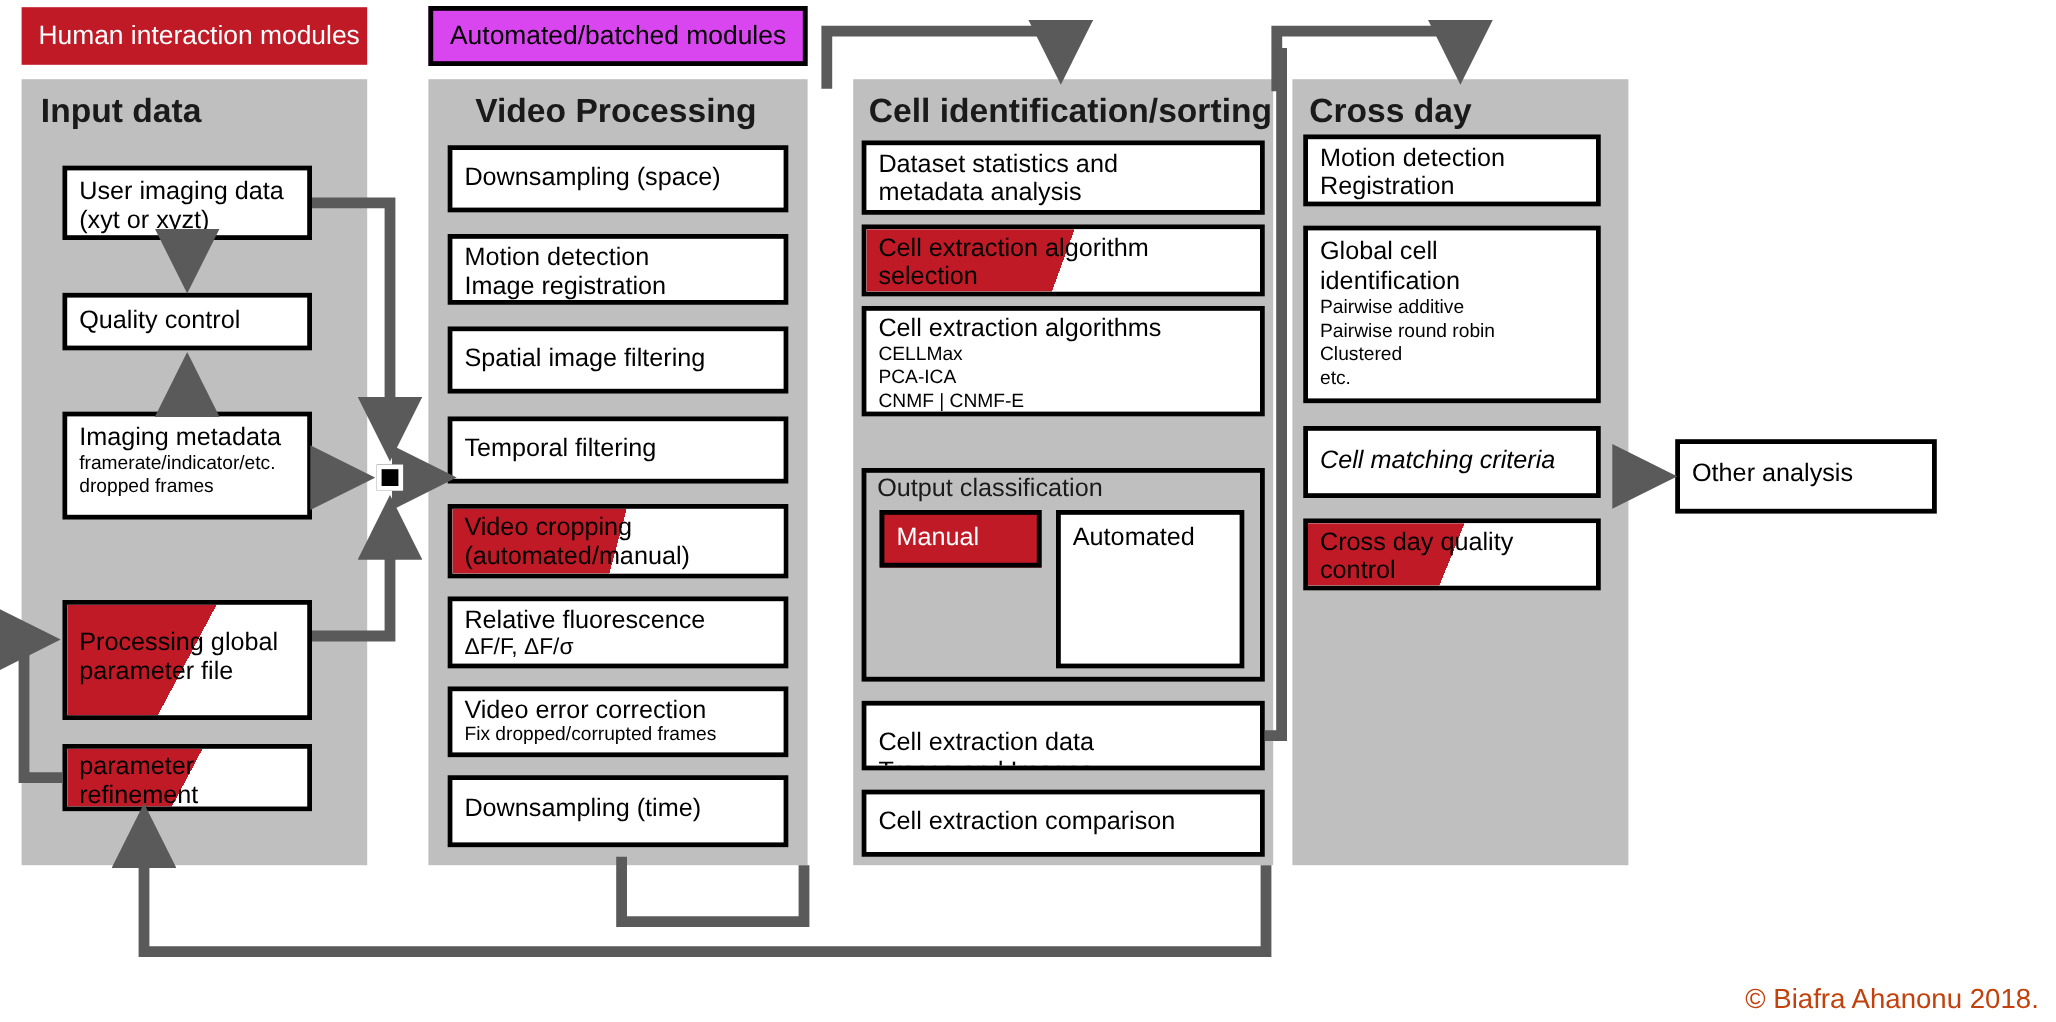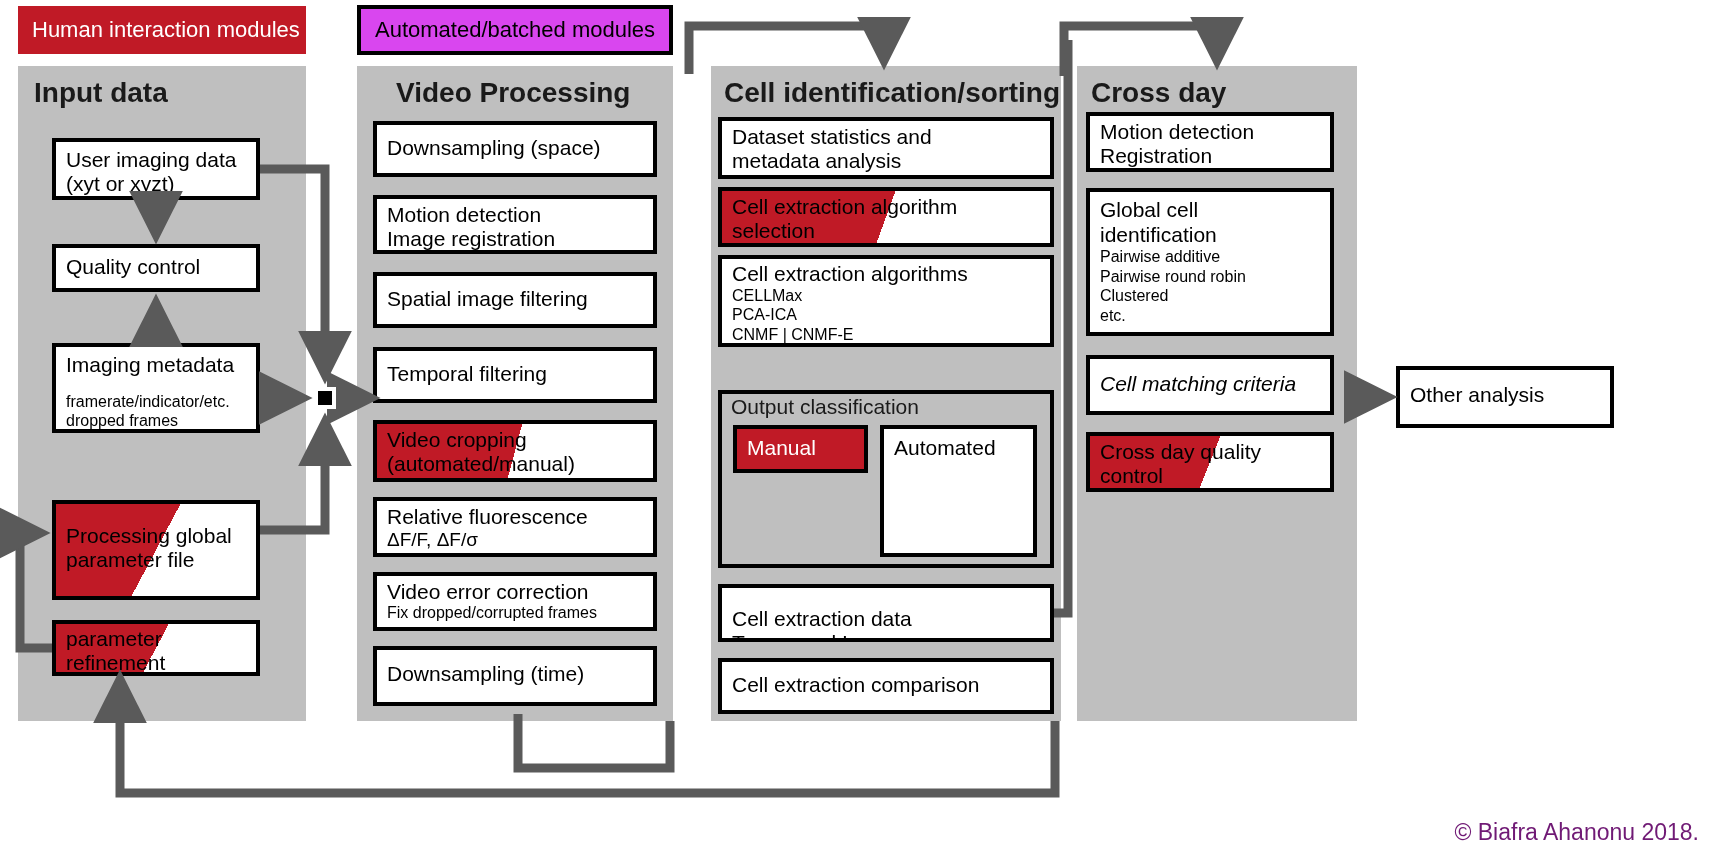--- a/index.html
+++ b/index.html
@@ -111,21 +111,21 @@
     background:#000;
     border:4px solid #ffffff;
     box-sizing:border-box;
     z-index:6;
   }
 
   .copyright{
     position:absolute;
     right:14px; bottom:6px;
     font-size:23px;
-    color:#701a75;
+    color:#c2410c;
     white-space:nowrap;
   }
 </style>
 </head>
 <body>
 
 <div id="stage">
 
   <div class="legend-red">
     <span>Human interaction modules</span>
@@ -146,21 +146,21 @@
 
   <div class="node" style="left:52px; top:244px; width:208px; height:48px;">
     <div class="inner" style="padding-top:7px;">
       <span class="t1">Quality control</span>
     </div>
   </div>
 
   <div class="node" style="left:52px; top:343px; width:208px; height:90px;">
     <div class="inner">
       <span class="t1">Imaging metadata</span>
-      <span class="t2b" style="white-space:pre-line;margin-top:15px;">framerate/indicator/etc.
+      <span class="t2b" style="white-space:pre-line;margin-top:0;">framerate/indicator/etc.
 dropped frames</span>
     </div>
   </div>
 
   <div class="node diag" style="--ang:118deg; left:52px; top:500px; width:208px; height:100px;">
     <div class="inner" style="padding-top:20px;">
       <span class="t1" style="white-space:pre-line;">Processing global
 parameter file</span>
     </div>
   </div>

